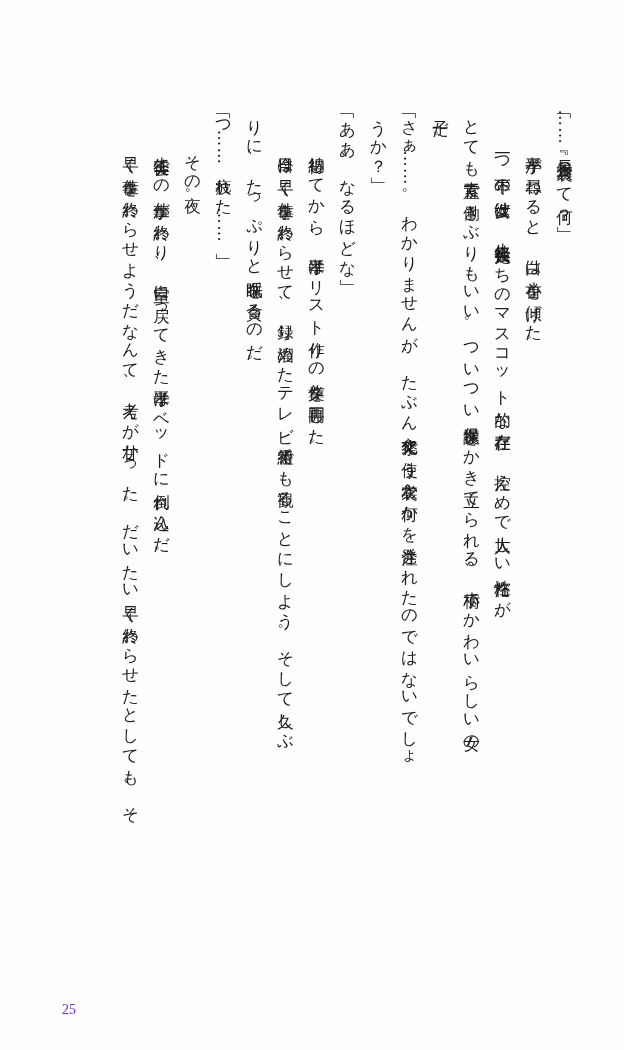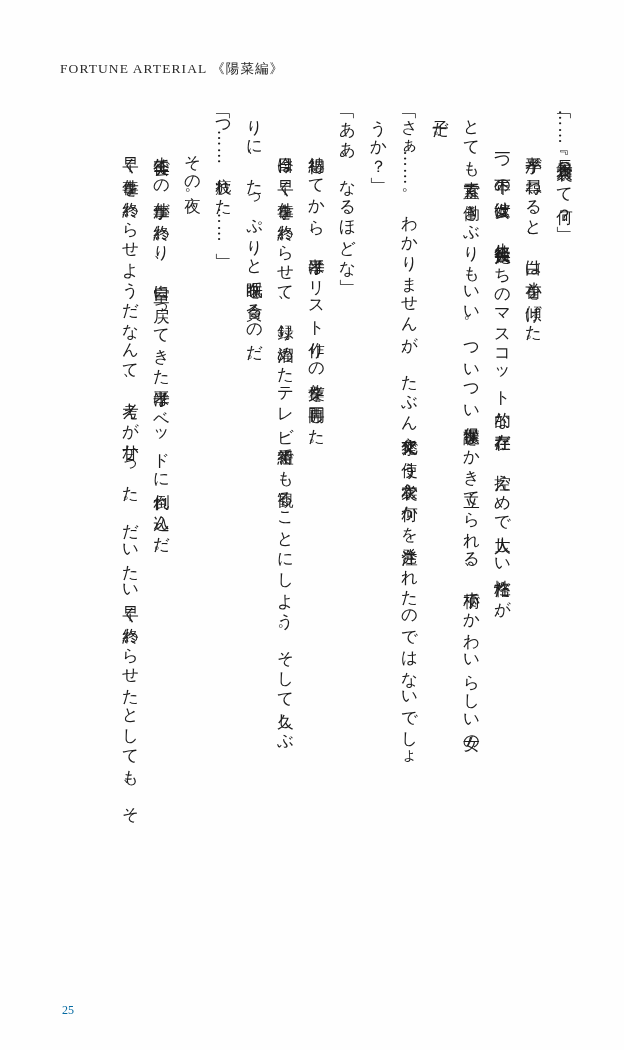--- a/index.html
+++ b/index.html
@@ -62,32 +62,31 @@
     white-space: pre;
   }
 
   
   .col.indent-1 { padding-top: 18px; }
 
   .page-number {
     position: absolute;
     bottom: 32px;
     left: 62px;
-    font-size: 12px;
-    color: #0369a1;
+    font-size: 14px;
+    color: #6d28d9;
     font-family: "Liberation Serif", "DejaVu Serif", serif;
     margin-top: 15px;
   }
 </style>
 </head>
 <body>
 
 <div class="page">
 
-  <div class="running-head">FORTUNE ARTERIAL 《陽菜編》</div>
 
   <div class="body-block">
     <div class="col">「……『長谷川衣裳』って何？」</div>
     <div class="col indent-1">　孝平が尋ねると、白は小首を傾げた。</div>
     <div class="col indent-1">　一つ年下の彼女は、生徒会役員たちのマスコット的な存在だ。控えめで大人しい性格だが、</div>
     <div class="col">とても素直で働きぶりもいい。ついつい保護欲をかき立てられる、小柄でかわいらしい女の</div>
     <div class="col">子だ。</div>
     <div class="col">「さぁ……。わかりませんが、たぶん文化祭で使う衣裳か何かを発注されたのではないでしょ</div>
     <div class="col">うか？」</div>
     <div class="col">「ああ、なるほどな」</div>

